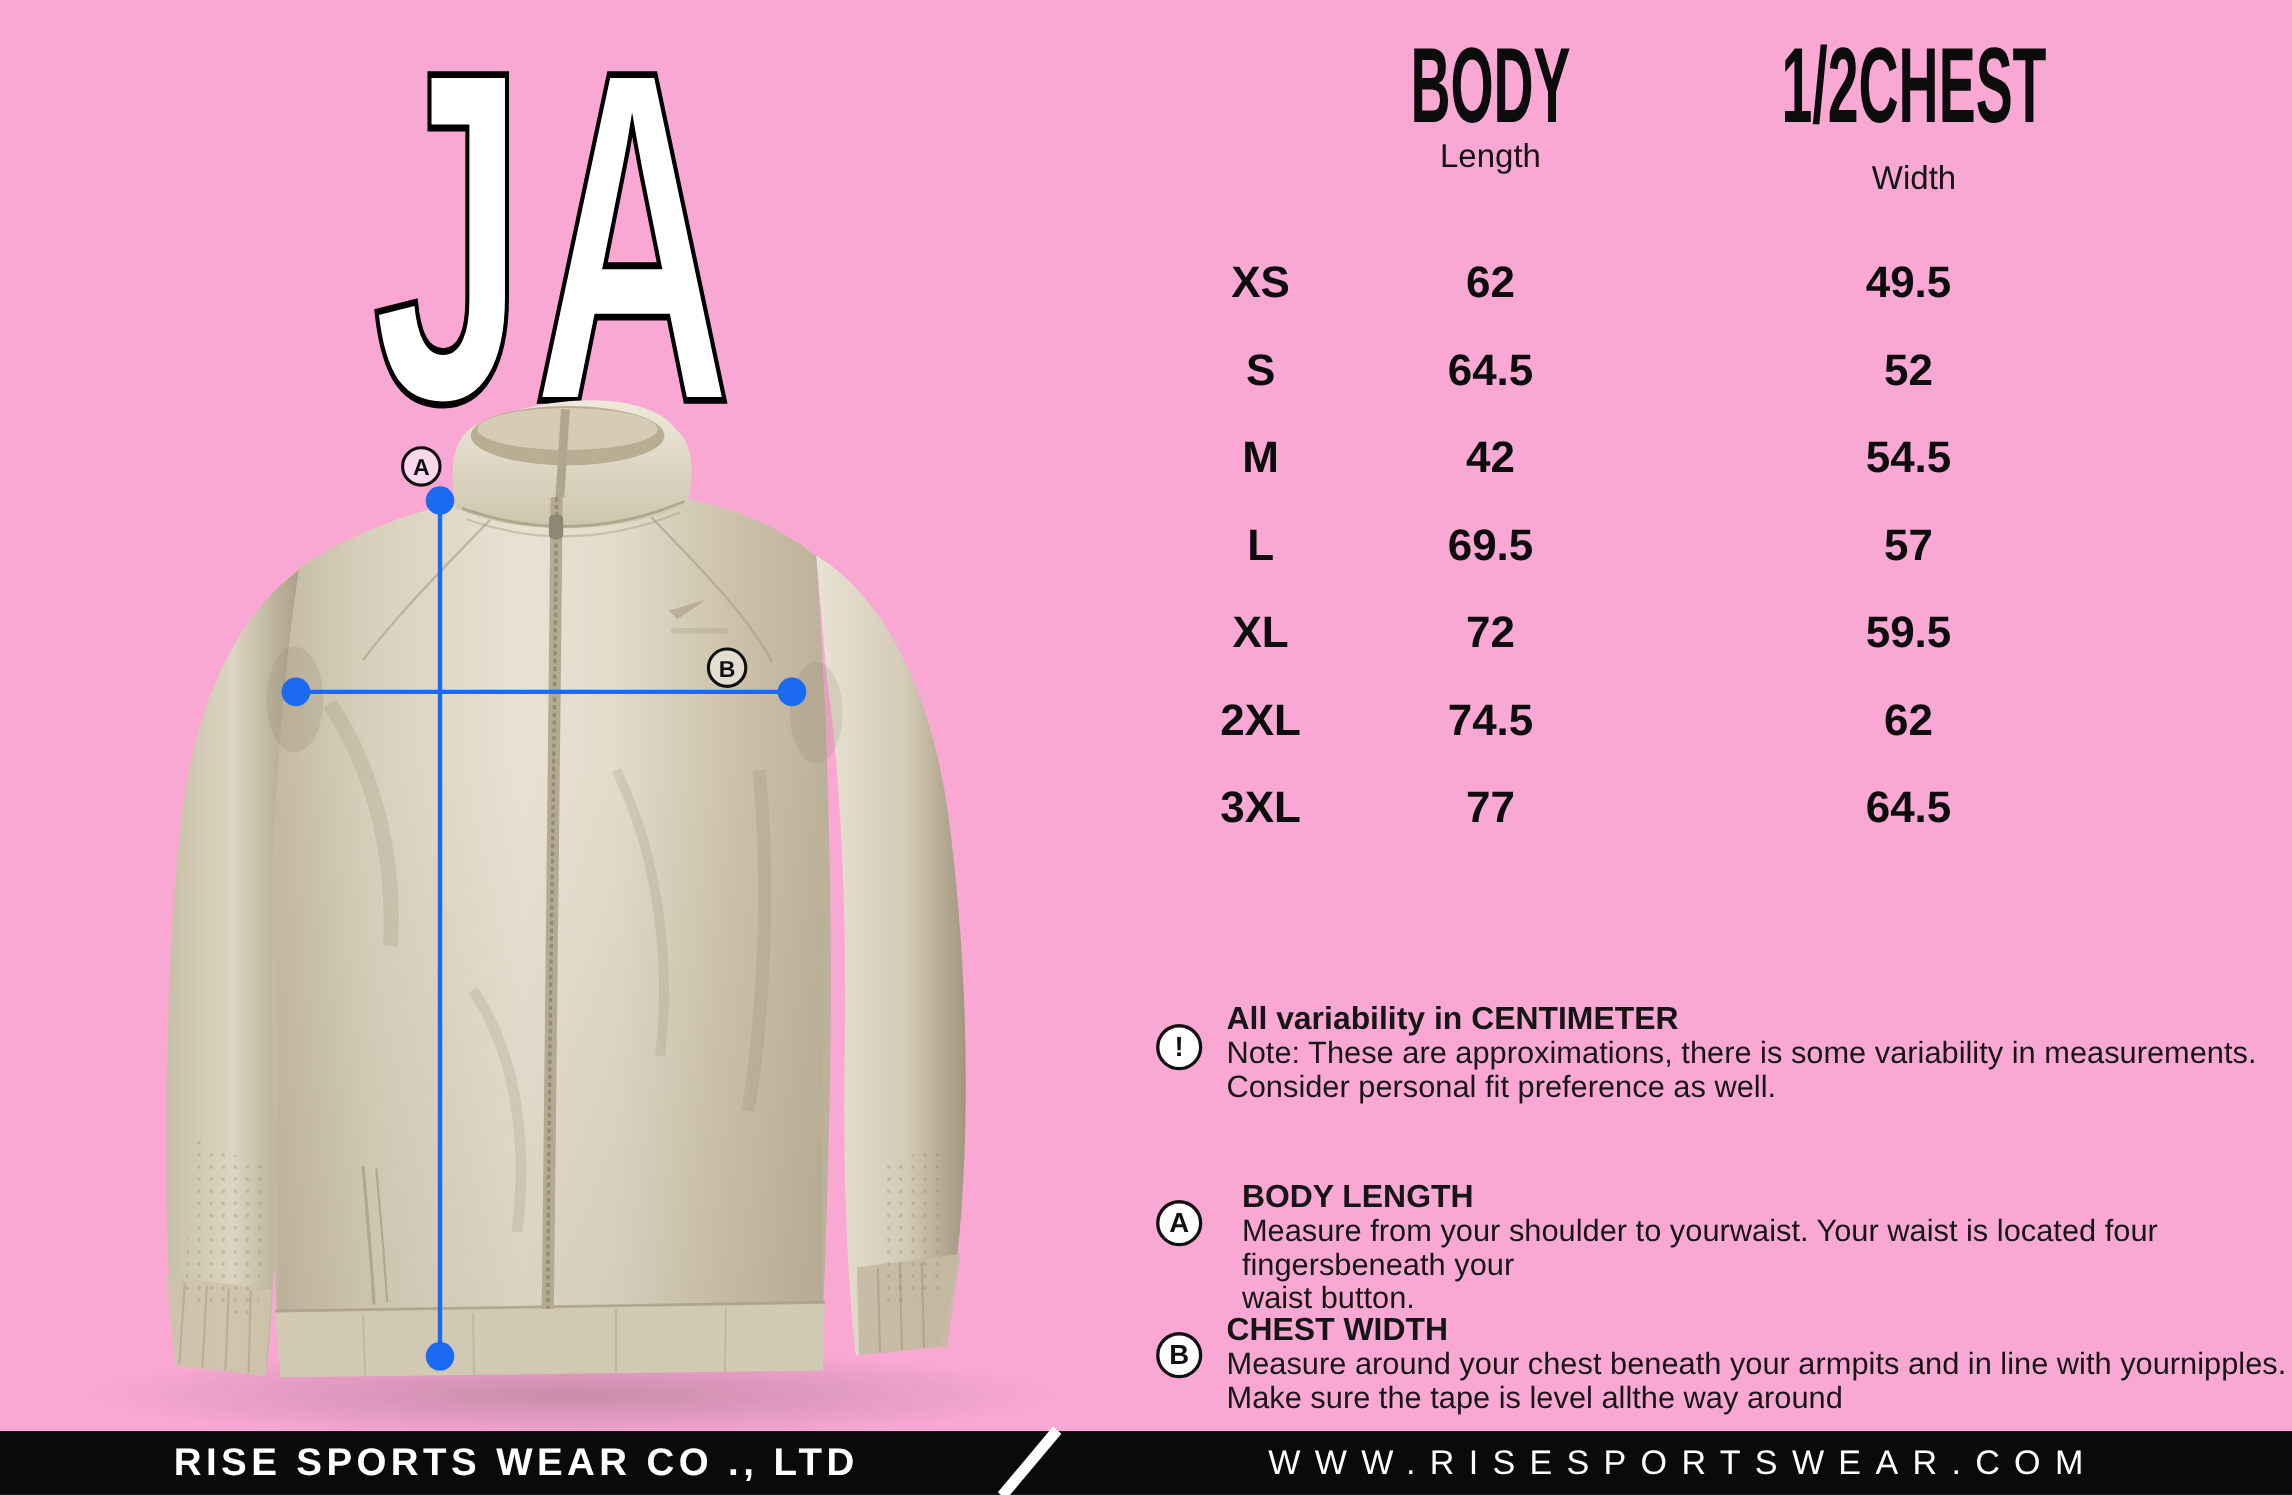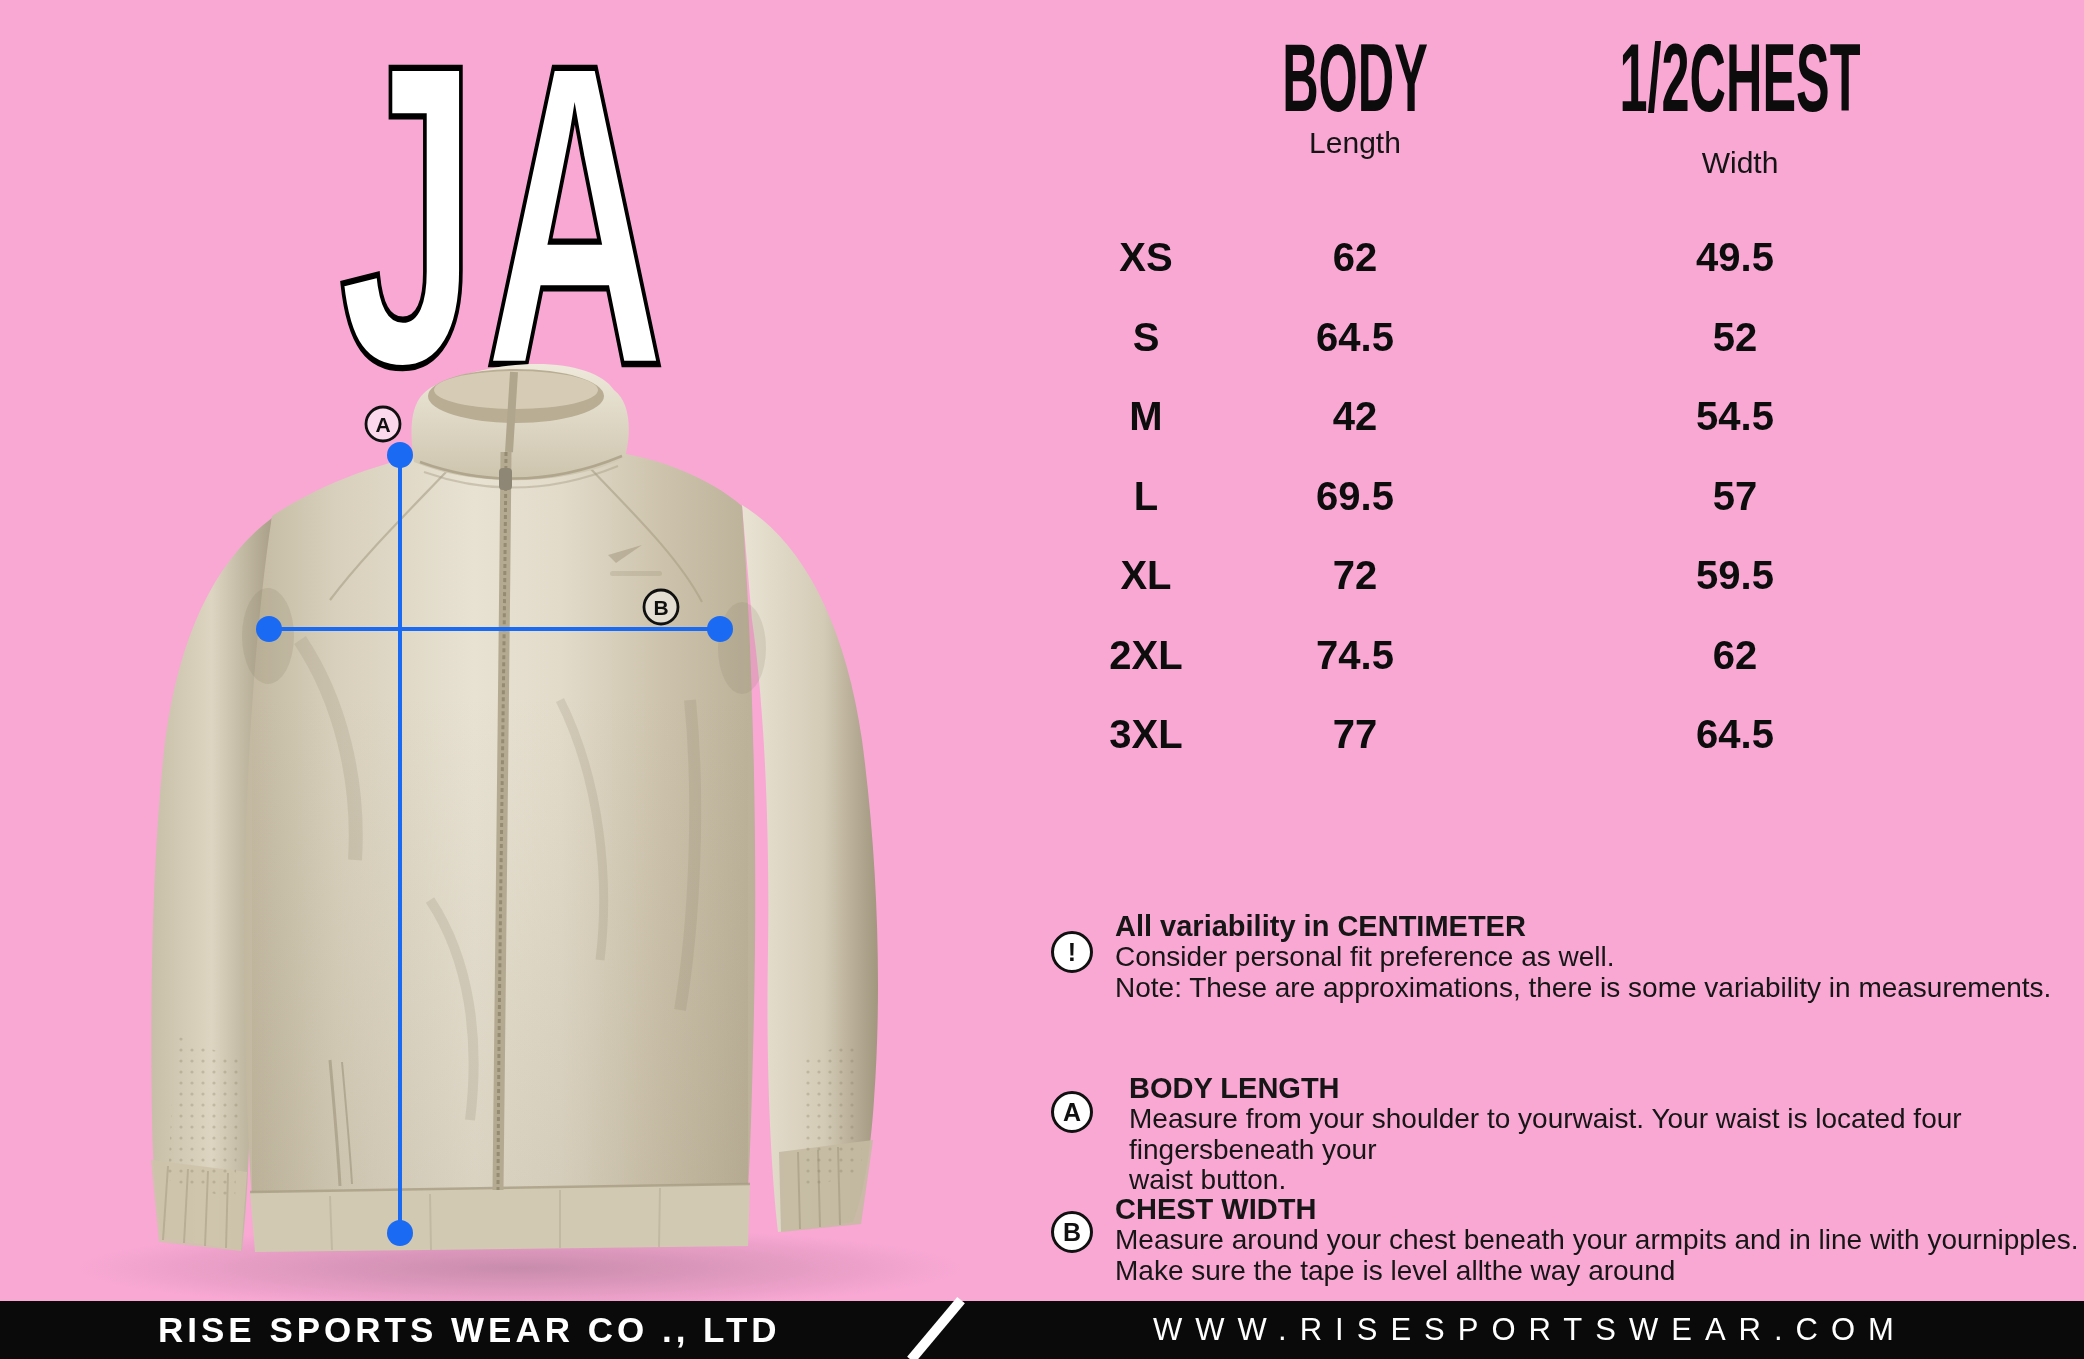--- a/index.html
+++ b/index.html
@@ -212,22 +212,22 @@
     <div class="cell">62</div>
 
     <div class="cell">3XL</div>
     <div class="cell">77</div>
     <div class="cell">64.5</div>
   </div>
 
   <div class="note-icon" style="left:1051px; top:931px;">!</div>
   <div class="note-block" style="top:910px;">
     <div class="note-title">All variability in CENTIMETER</div>
+    <div class="note-line">Note: These are approximations, there is some variability in measurements.</div>
     <div class="note-line">Consider personal fit preference as well.</div>
-    <div class="note-line">Note: These are approximations, there is some variability in measurements.</div>
   </div>
 
   <div class="note-icon" style="left:1051px; top:1091px;">A</div>
   <div class="note-block" style="top:1072px;margin-left:14px;">
     <div class="note-title">BODY LENGTH</div>
     <div class="note-line">Measure from your shoulder to yourwaist. Your waist is located four fingersbeneath your</div>
     <div class="note-line">waist button.</div>
   </div>
 
   <div class="note-icon" style="left:1051px; top:1211px;">B</div>

